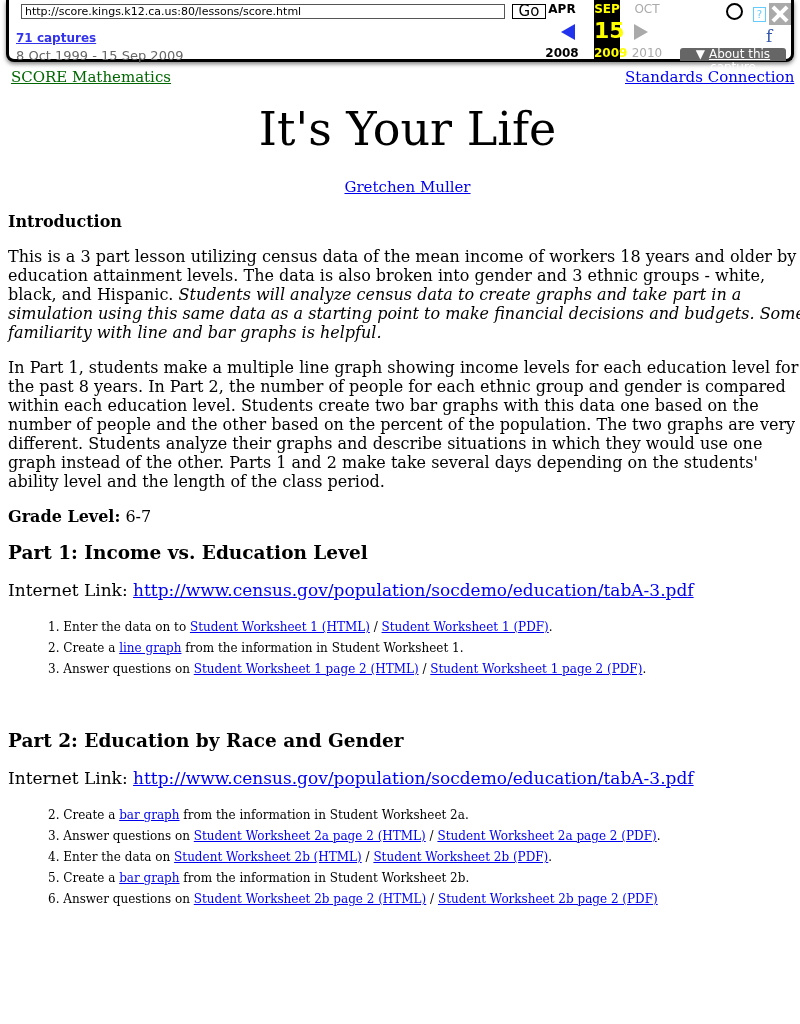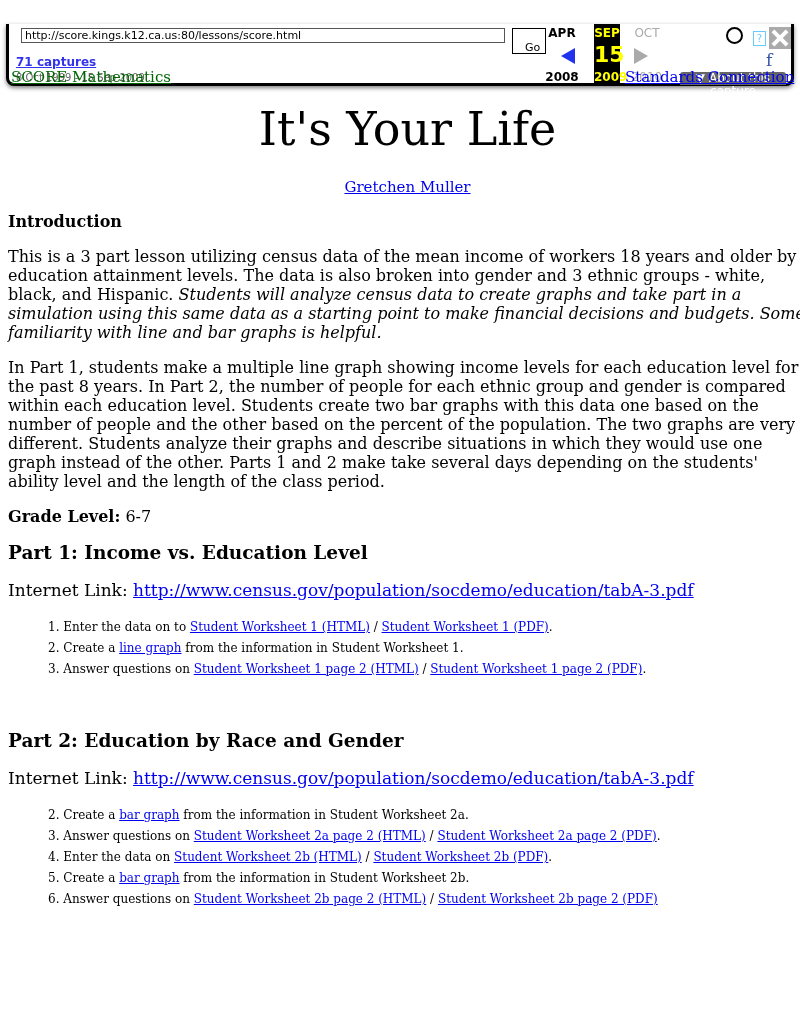--- a/index.html
+++ b/index.html
@@ -1,24 +1,24 @@
 <!DOCTYPE html>
 <html><head>
 <meta charset="utf-8">
 <style>
   html, body { margin: 0; padding: 0; background: #fff; }
   body { width: 800px; height: 1024px; overflow: hidden; position: relative; font-family: "DejaVu Serif", serif; color: #000; }
   a { color: #0000ee; text-decoration: underline; }
 
   
-  #wm-toolbar { position: absolute; left: 6px; top: 0; width: 788px; height: 62px; background: #fff; border: 3px solid #000; border-top: none; border-radius: 0 0 8px 8px; box-shadow: 0 2px 4px rgba(0,0,0,0.5); box-sizing: border-box; font-family: "DejaVu Sans", sans-serif; margin-top: 24px; }
+  #wm-toolbar { position: absolute; left: 6px; top: 0; width: 788px; height: 62px; background: #fff; border: 3px solid #000; border-top: none; border-radius: 0 0 8px 8px; box-shadow: 0 2px 4px rgba(0,0,0,0.5); box-sizing: border-box; font-family: "DejaVu Sans", sans-serif; }
   #wm-url { position: absolute; left: 12px; top: 4px; width: 484px; height: 15px; border: 1px solid #555; font-size: 11px; padding: 0 3px; box-sizing: border-box; line-height: 13px; font-family: "DejaVu Sans", sans-serif; color: #000; background: #fff; }
-  #wm-go { position: absolute; left: 503px; top: 4px; width: 34px; height: 15px; border: 1px solid #000; background: #fff; font-size: 11px; line-height: 13px; text-align: center; padding: 12px; font-family: "DejaVu Sans", sans-serif; }
+  #wm-go { position: absolute; left: 503px; top: 4px; width: 34px; height: 15px; border: 1px solid #000; background: #fff; font-size: 15px; line-height: 13px; text-align: center; padding: 0; font-family: "DejaVu Sans", sans-serif; }
   #wm-captures { position: absolute; left: 7px; top: 31px; font-size: 12px; font-weight: bold; color: #3333ee; }
-  #wm-range { position: absolute; left: 7px; top: 48px; font-size: 10px; color: #666; }
+  #wm-range { position: absolute; left: 7px; top: 48px; font-size: 13px; color: #666; }
   .wm-col { position: absolute; top: 0; width: 36px; text-align: center; font-weight: bold; }
   #wm-prev { left: 535px; color: #000; }
   #wm-cur { left: 585px; background: #000; color: #ff0; height: 59px; width: 26px; }
   #wm-next { left: 620px; color: #aaa; font-weight: normal; }
   .wm-month { font-size: 12px; margin-top: 2px; height: 14px; line-height: 14px; }
   .wm-mid { height: 30px; line-height: 30px; font-size: 22px; }
   .wm-year { font-size: 12px; line-height: 14px; }
   .tri-left { display: inline-block; width: 0; height: 0; border-top: 8px solid transparent; border-bottom: 8px solid transparent; border-right: 14px solid #2233ee; vertical-align: middle; margin-left: 12px; }
   .tri-right { display: inline-block; width: 0; height: 0; border-top: 8px solid transparent; border-bottom: 8px solid transparent; border-left: 14px solid #aaa; vertical-align: middle; margin-right: 12px; }
   #wm-about { position: absolute; left: 671px; top: 48px; width: 106px; height: 13px; background: #666; color: #fff; font-size: 12px; line-height: 13px; text-align: center; border-radius: 3px 3px 0 0; }

